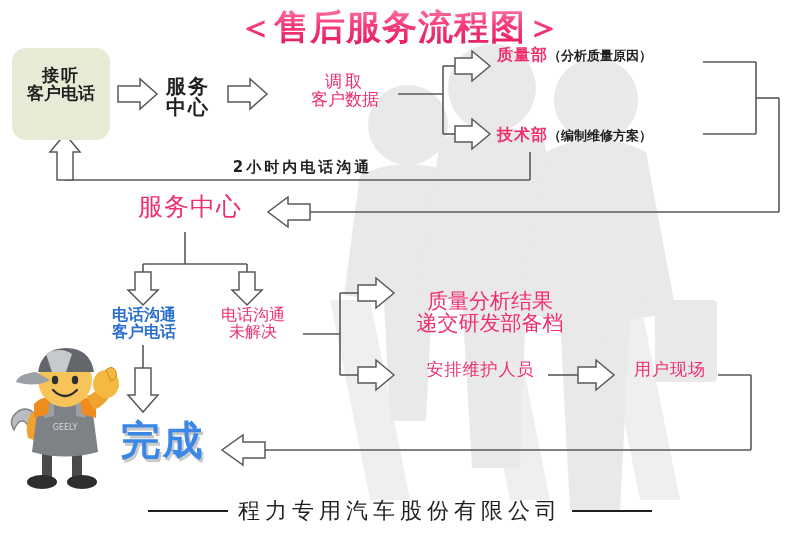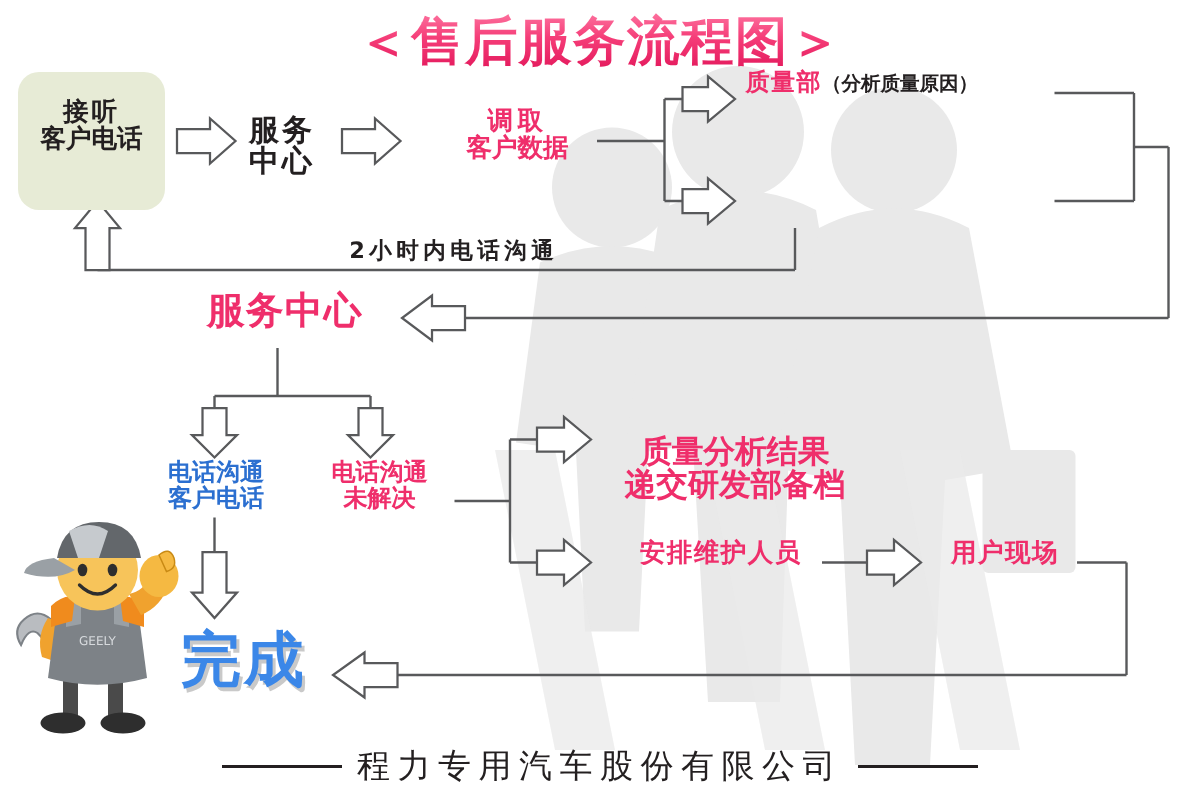--- a/index.html
+++ b/index.html
@@ -12,21 +12,21 @@
   #wm-layer{position:absolute;inset:0;z-index:0;}
 
   
   #lines{position:absolute;inset:0;z-index:1;}
   #lines path,#lines line,#lines polyline{fill:none;stroke:#58595b;stroke-width:1.6;}
   #lines polygon.arrow{fill:#ffffff;stroke:#58595b;stroke-width:1.5;}
 
   
   .node{position:absolute;z-index:3;line-height:1.06;white-space:nowrap;
         text-align:center;letter-spacing:0px;}
-  .pink{color:#ef2e6b;font-weight:bold;}
+  .pink{color:#ef2e6b;font-weight:normal;}
   .dark{color:#231f20;font-weight:bold;}
   .blue{color:#2b6fd0;font-weight:bold;}
 
   
   #title{position:absolute;left:238px;top:4px;z-index:4;
          font-size:35px;font-weight:bold;letter-spacing:1px;
          color:#f0356e;
          background:linear-gradient(180deg,#ff7fa8 0%,#f53d78 45%,#e01257 100%);
          -webkit-background-clip:text;background-clip:text;
          -webkit-text-fill-color:transparent;
@@ -177,20 +177,23 @@
   </div>
 
   <div class="node pink" id="fetch-data">
     <span class="l1">调取</span>
     <span class="l2">客户数据</span>
   </div>
 
   <div class="dept" id="dept-quality">
     <span class="name">质量部</span><span class="paren">（分析质量原因）</span>
   </div>
+  <div class="dept" id="dept-tech">
+    <span class="name">技术部</span><span class="paren">（编制维修方案）</span>
+  </div>
 
   <div class="node dark" id="two-hour">2小时内电话沟通</div>
 
   <div class="node pink" id="svc-center-mid">服务中心</div>
 
   <div class="node blue" id="resolved">
     <span>电话沟通</span>
     <span>客户电话</span>
   </div>
   <div class="node pink" id="unresolved">

